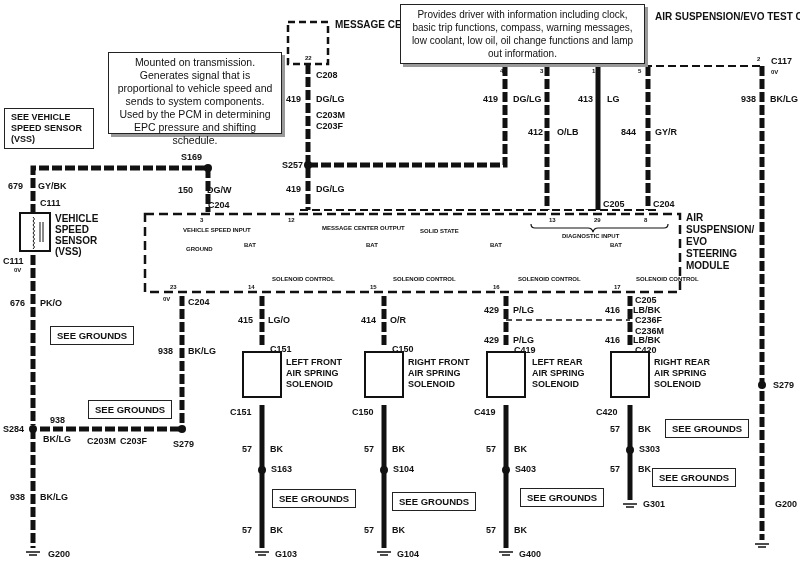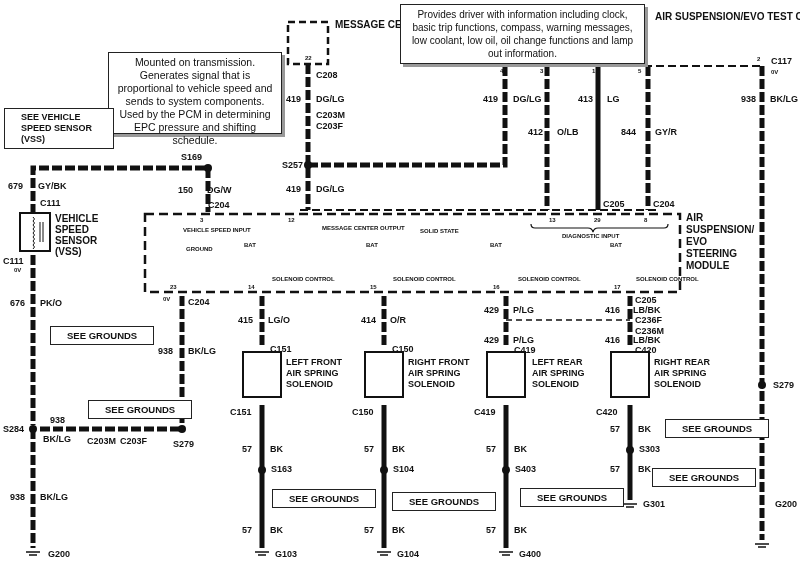--- a/index.html
+++ b/index.html
@@ -3,21 +3,21 @@
 <meta charset="utf-8">
 <style>
   html,body{margin:0;padding:0;background:#fff;}
   body{width:800px;height:567px;position:relative;overflow:hidden;font-family:"Liberation Sans",sans-serif;color:#111;}
   svg{position:absolute;left:0;top:0;}
   .t{font-family:"Liberation Sans",sans-serif;font-weight:bold;fill:#111;}
   .s{font-size:9px;}
   .xs{font-size:6px;}
   .m{font-size:10px;}
   .note{position:absolute;background:#fff;border:1.5px solid #222;box-shadow:3px 3px 0 #999;font-size:10.5px;line-height:13px;padding:3px 6px;box-sizing:border-box;text-align:center;}
-  .sg{position:absolute;border:1.5px solid #222;background:#fff;font-size:9.5px;font-weight:bold;padding:3px 16px;white-space:nowrap;}
+  .sg{position:absolute;border:1.5px solid #222;background:#fff;font-size:9.5px;font-weight:bold;padding:3px 6px;white-space:nowrap;}
 </style>
 </head>
 <body>
 
 <svg width="800" height="567" viewBox="0 0 800 567">
   <defs>
     <pattern id="stripe" width="4" height="14" patternUnits="userSpaceOnUse">
       <rect width="4" height="14" fill="#111"></rect>
       <line x1="1.2" y1="3" x2="2.8" y2="9" stroke="#fff" stroke-width="1"></line>
     </pattern>

